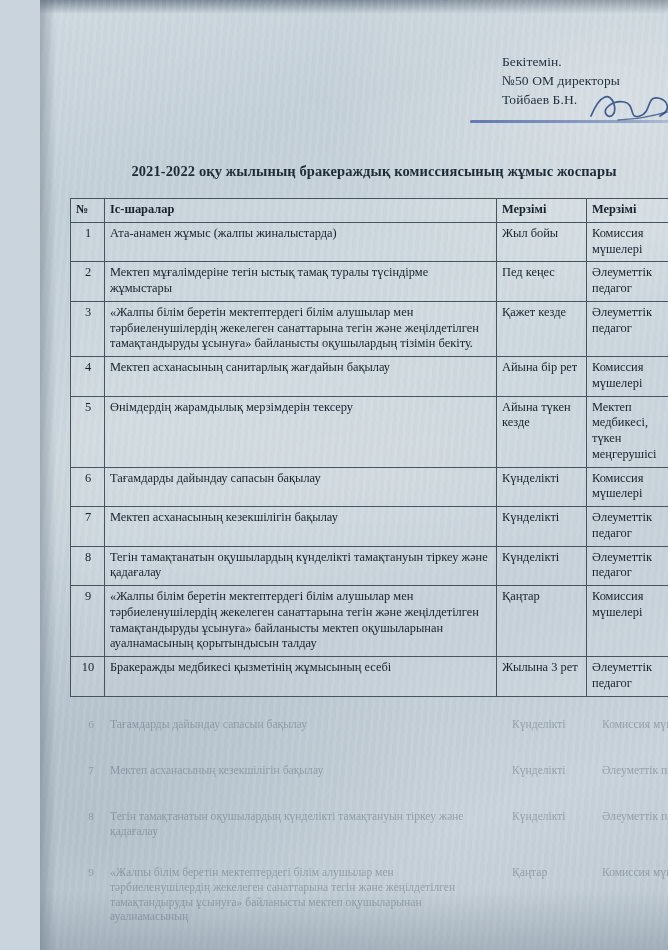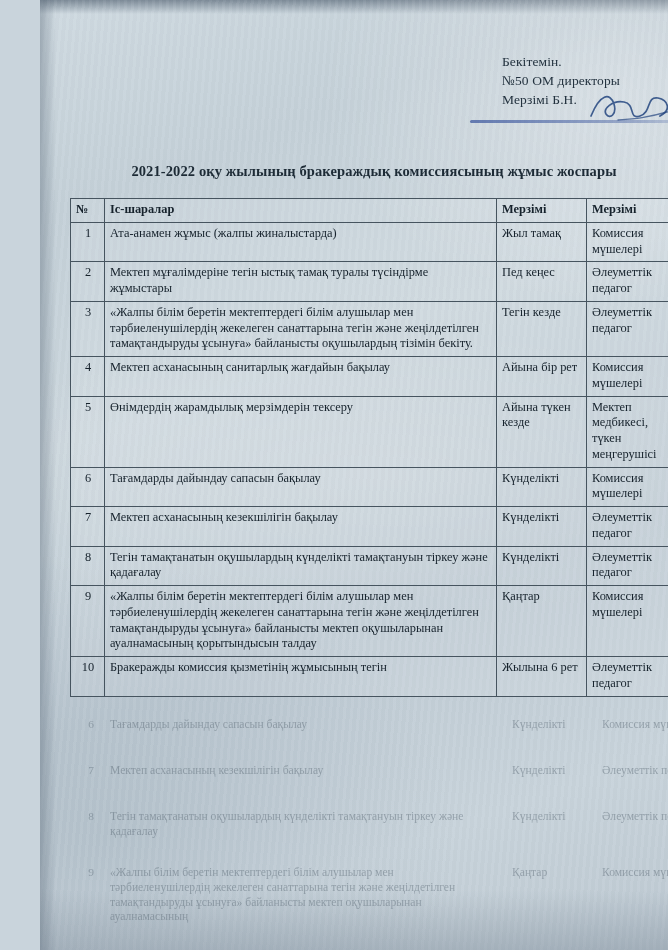--- a/index.html
+++ b/index.html
@@ -212,21 +212,21 @@
   <div class="shade-b"></div>
 
   <div class="margin-mark" style="left:659px; top:43px;"></div>
   <div class="margin-mark" style="left:659px; top:331px;"></div>
   <div class="margin-mark" style="left:659px; top:460px;"></div>
   <div class="margin-mark" style="left:659px; top:905px;"></div>
 
   <div class="approval">
     <div>Бекітемін.</div>
     <div>№50  ОМ директоры</div>
-    <div>Мерзімі Б.Н.</div>
+    <div>Тойбаев Б.Н.</div>
   </div>
 
   <svg class="signature" viewBox="0 0 90 42">
     <path d="M3 30 C12 8, 22 6, 26 18 C29 28, 22 34, 18 28 C15 23, 24 14, 36 16 C48 18, 40 34, 52 30 C64 26, 58 10, 70 12 C80 14, 84 24, 72 30" fill="none" stroke="#23457f" stroke-width="1.7" stroke-linecap="round" opacity="0.85"></path>
     <path d="M30 34 C44 33, 60 32, 86 24" fill="none" stroke="#23457f" stroke-width="1.3" stroke-linecap="round" opacity="0.7"></path>
   </svg>
   <div class="blue-line"></div>
 
   <div class="doc-title">2021-2022 оқу жылының бракераждық комиссиясының жұмыс жоспары</div>
 
@@ -243,33 +243,33 @@
           <th class="num">№</th>
           <th>Іс-шаралар</th>
           <th>Мерзімі</th>
           <th>Мерзімі</th>
         </tr>
       </thead>
       <tbody>
         <tr>
           <td class="num">1</td>
           <td>Ата-анамен жұмыс (жалпы жиналыстарда)</td>
-          <td>Жыл тамақ</td>
+          <td>Жыл бойы</td>
           <td>Комиссия мүшелері</td>
         </tr>
         <tr>
           <td class="num">2</td>
           <td>Мектеп мұғалімдеріне тегін ыстық тамақ туралы түсіндірме жұмыстары</td>
           <td>Пед кеңес</td>
           <td>Әлеуметтік педагог</td>
         </tr>
         <tr>
           <td class="num">3</td>
           <td>«Жалпы білім беретін  мектептердегі білім алушылар мен тәрбиеленушілердің жекелеген санаттарына тегін және жеңілдетілген тамақтандыруды ұсынуға» байланысты оқушылардың тізімін бекіту.</td>
-          <td>Тегін кезде</td>
+          <td>Қажет кезде</td>
           <td>Әлеуметтік педагог</td>
         </tr>
         <tr>
           <td class="num">4</td>
           <td>Мектеп асханасының санитарлық жағдайын бақылау</td>
           <td>Айына бір рет</td>
           <td>Комиссия мүшелері</td>
         </tr>
         <tr>
           <td class="num">5</td>
@@ -296,22 +296,22 @@
           <td>Әлеуметтік педагог</td>
         </tr>
         <tr>
           <td class="num">9</td>
           <td>«Жалпы білім беретін  мектептердегі білім алушылар мен тәрбиеленушілердің жекелеген санаттарына тегін және жеңілдетілген тамақтандыруды ұсынуға» байланысты мектеп оқушыларынан  ауалнамасының қорытындысын талдау</td>
           <td>Қаңтар</td>
           <td>Комиссия мүшелері</td>
         </tr>
         <tr>
           <td class="num">10</td>
-          <td>Бракеражды комиссия қызметінің жұмысының тегін</td>
-          <td>Жылына 6 рет</td>
+          <td>Бракеражды медбикесі қызметінің жұмысының есебі</td>
+          <td>Жылына 3 рет</td>
           <td>Әлеуметтік педагог</td>
         </tr>
       </tbody>
     </table>
   </div>
 
   <div class="ghost-block">
 
     <div class="g-row" style="top:0;">
       <div class="g-n">6</div>

